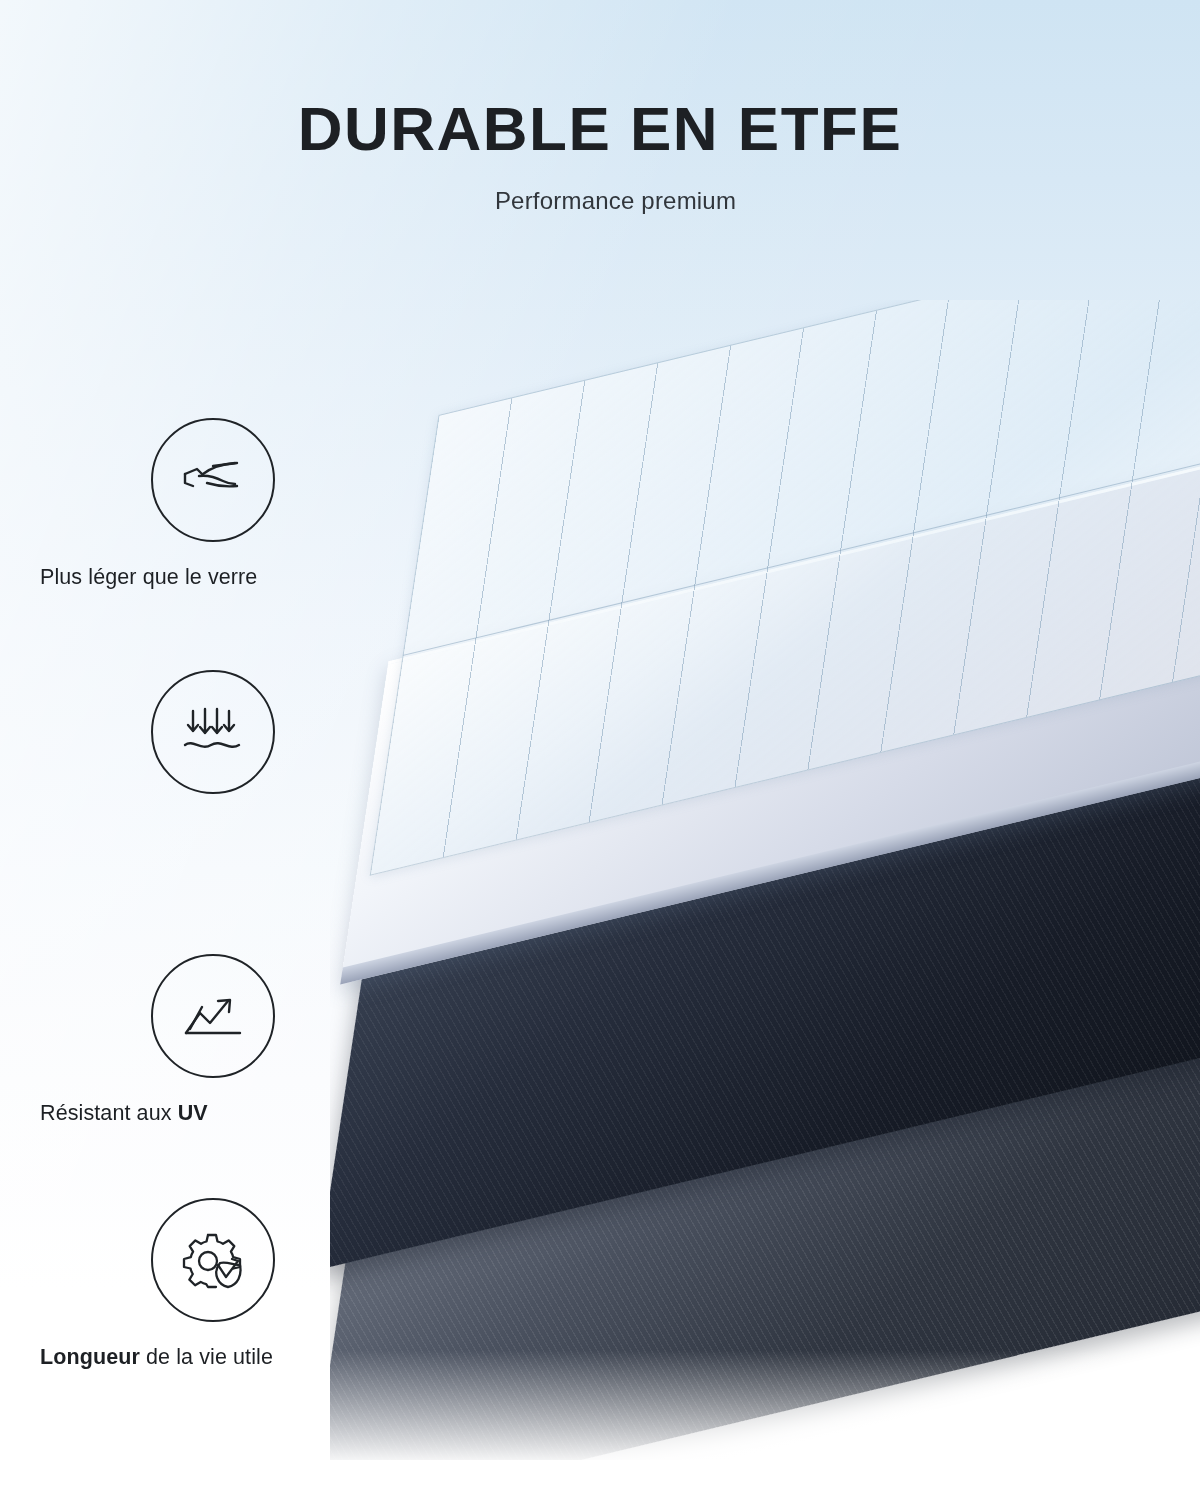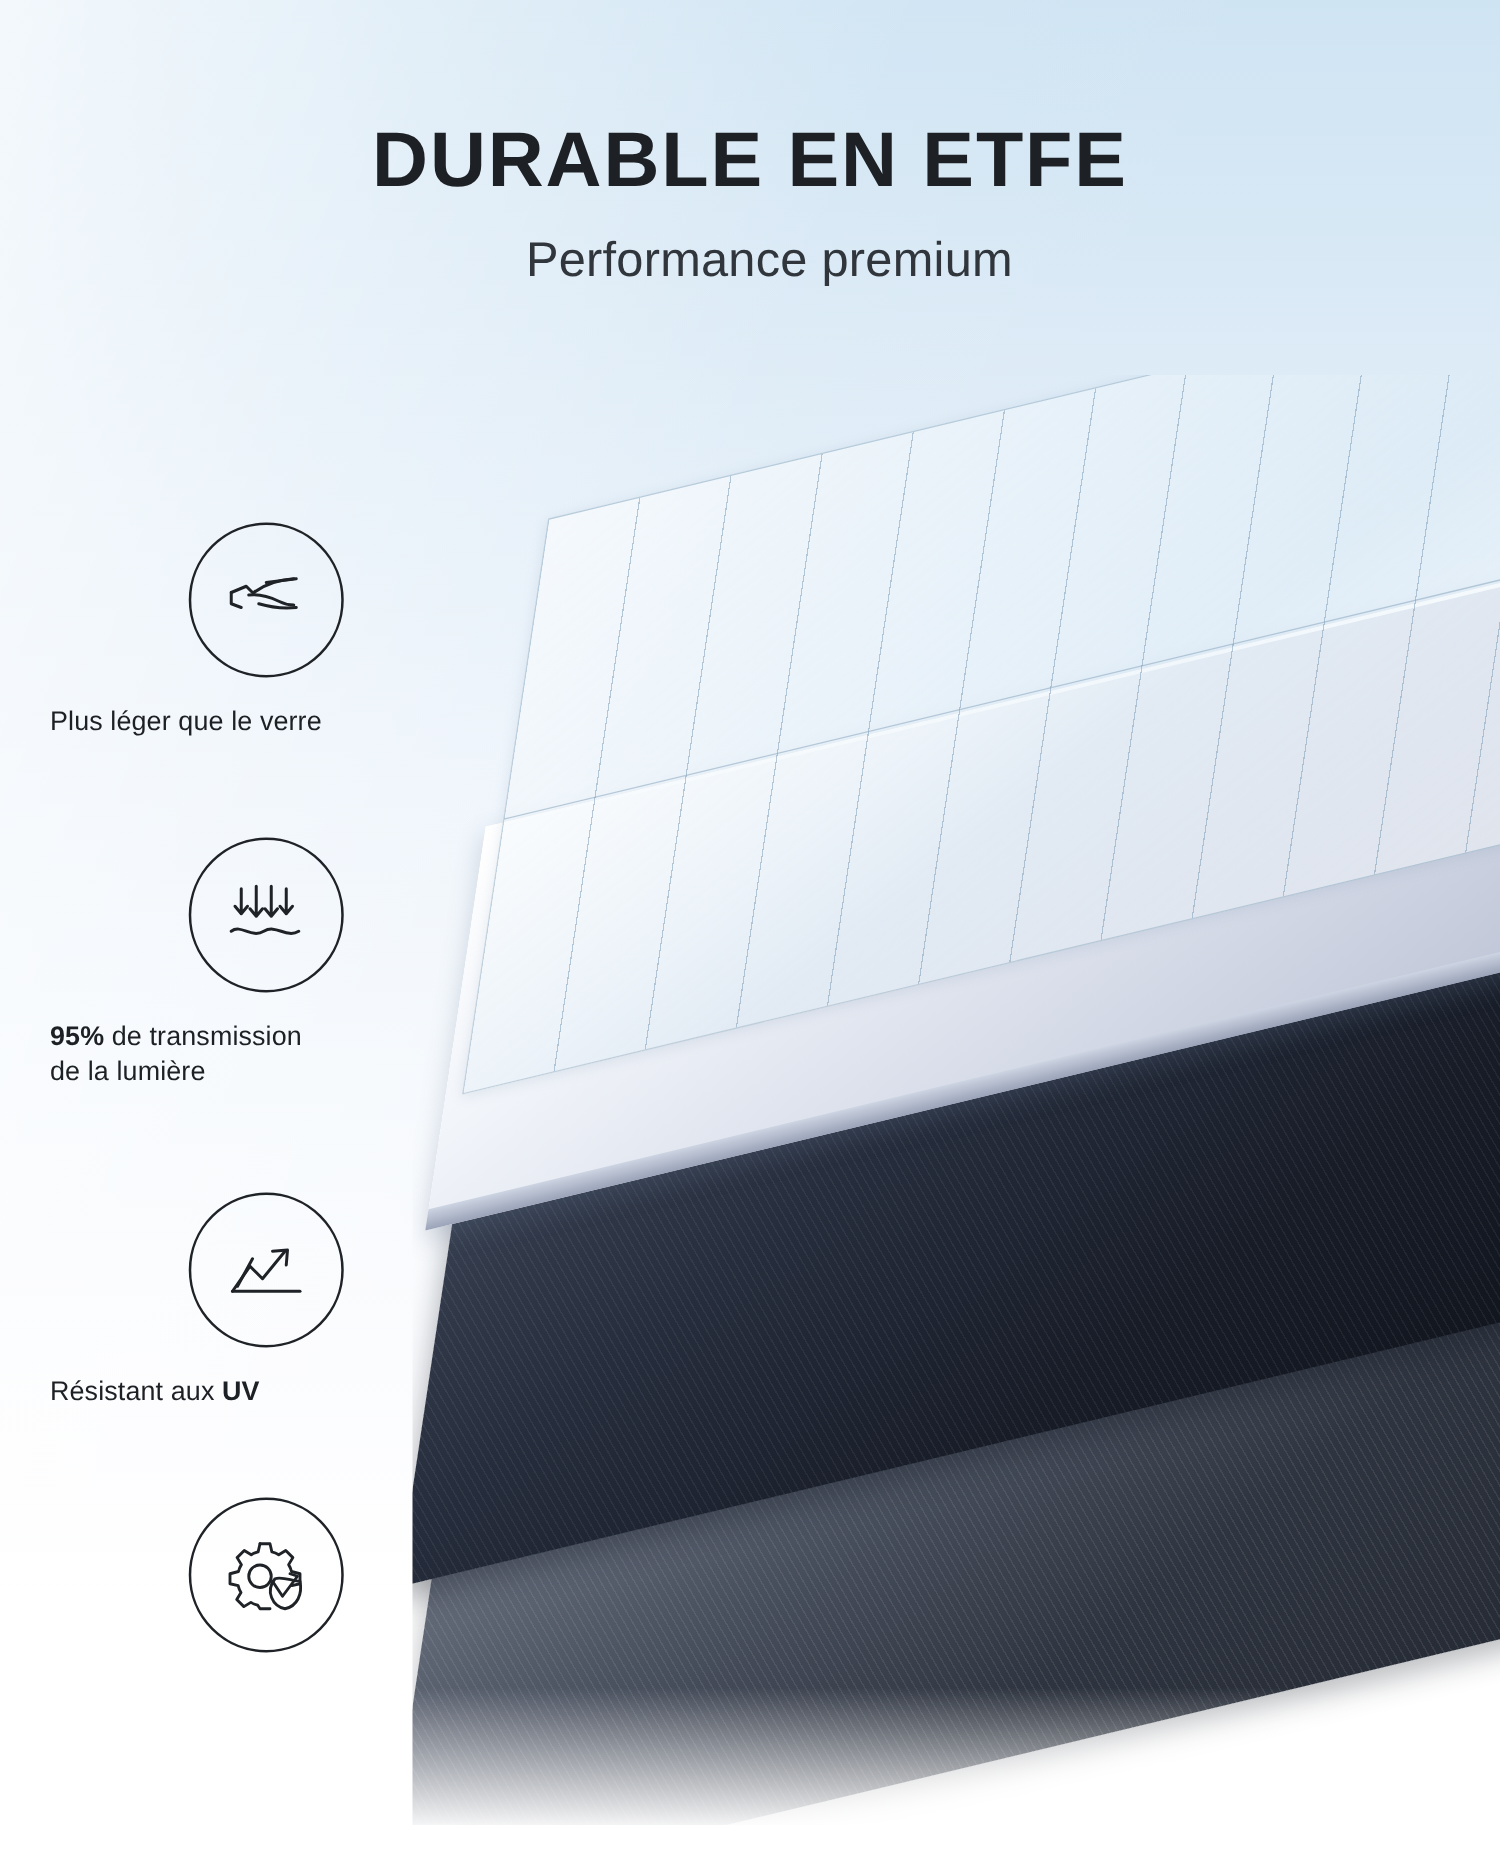--- a/index.html
+++ b/index.html
@@ -56,21 +56,21 @@
   .title {
     font-size: 62px;
     font-weight: 700;
     letter-spacing: 1.5px;
     color: #1d2024;
     line-height: 1.05;
     margin: 0;
   }
   .subtitle {
     margin: 26px 0 0 0;
-    font-size: 39px;
+    font-size: 24px;
     font-weight: 400;
     color: #31363c;
     letter-spacing: 0.2px;
     padding-left: 31px;
   }
 
   
   .features {
     position: absolute;
     top: 418px;
@@ -280,24 +280,20 @@
     <div class="feature feature-1">
       <div class="icon-circle">
         <svg width="72" height="66" viewBox="0 0 72 66" fill="none" stroke="#1f2327" stroke-width="2.4" stroke-linecap="round" stroke-linejoin="round">
           <path d="M16 12 L16 32 M16 32 L11 26 M16 32 L21 26"></path>
           <path d="M28 10 L28 34 M28 34 L23 28 M28 34 L33 28"></path>
           <path d="M40 10 L40 34 M40 34 L35 28 M40 34 L45 28"></path>
           <path d="M52 12 L52 32 M52 32 L47 26 M52 32 L57 26"></path>
           <path d="M8 46 C16 40, 24 52, 34 46 C44 40, 52 52, 62 46"></path>
         </svg>
       </div>
-      <div class="feature-label">
-        <b>95%</b><span> de transmission</span><br>
-        <span>de la lumière</span>
-      </div>
     </div>
 
     <div class="feature feature-2">
       <div class="icon-circle">
         <svg width="70" height="62" viewBox="0 0 70 62" fill="none" stroke="#1f2327" stroke-width="2.4" stroke-linecap="round" stroke-linejoin="round">
           <path d="M8 48 L62 48"></path>
           <path d="M8 48 L22 28 L32 38 L50 16"></path>
           <path d="M40 16 L52 15 L51 27"></path>
           <path d="M12 44 L24 22"></path>
         </svg>
@@ -310,16 +306,19 @@
     <div class="feature feature-3">
       <div class="icon-circle">
         <svg width="70" height="66" viewBox="0 0 70 66" fill="none" stroke="#1f2327" stroke-width="2.3" stroke-linecap="round" stroke-linejoin="round">
           <path d="M30 8 h8 l1.5 6.5 a18 18 0 0 1 5.5 2.3 l5.6-3.4 5.7 5.7 -3.4 5.6 a18 18 0 0 1 2.3 5.5 L62 32 v8 l-6.5 1.5"></path>
           <path d="M30 8 l-1.5 6.5 a18 18 0 0 0-5.5 2.3 l-5.6-3.4 -5.7 5.7 3.4 5.6 a18 18 0 0 0-2.3 5.5 L6 32 v8 l6.5 1.5 a18 18 0 0 0 2.3 5.5 l-3.4 5.6 5.7 5.7 5.6-3.4 a18 18 0 0 0 5.5 2.3 L30 60 h8"></path>
           <circle cx="30" cy="34" r="9"></circle>
           <path d="M40 38 l8 12 12-16 -6-2"></path>
           <path d="M42 36 C34 46, 40 58, 50 60 C60 58, 64 48, 62 38 C56 38, 48 34, 42 36 Z"></path>
         </svg>
       </div>
+      <div class="feature-label">
+        <b>Longueur</b><span> de la vie utile</span>
+      </div>
     </div>
 
   </div>
 </div>
 
 </body></html>

